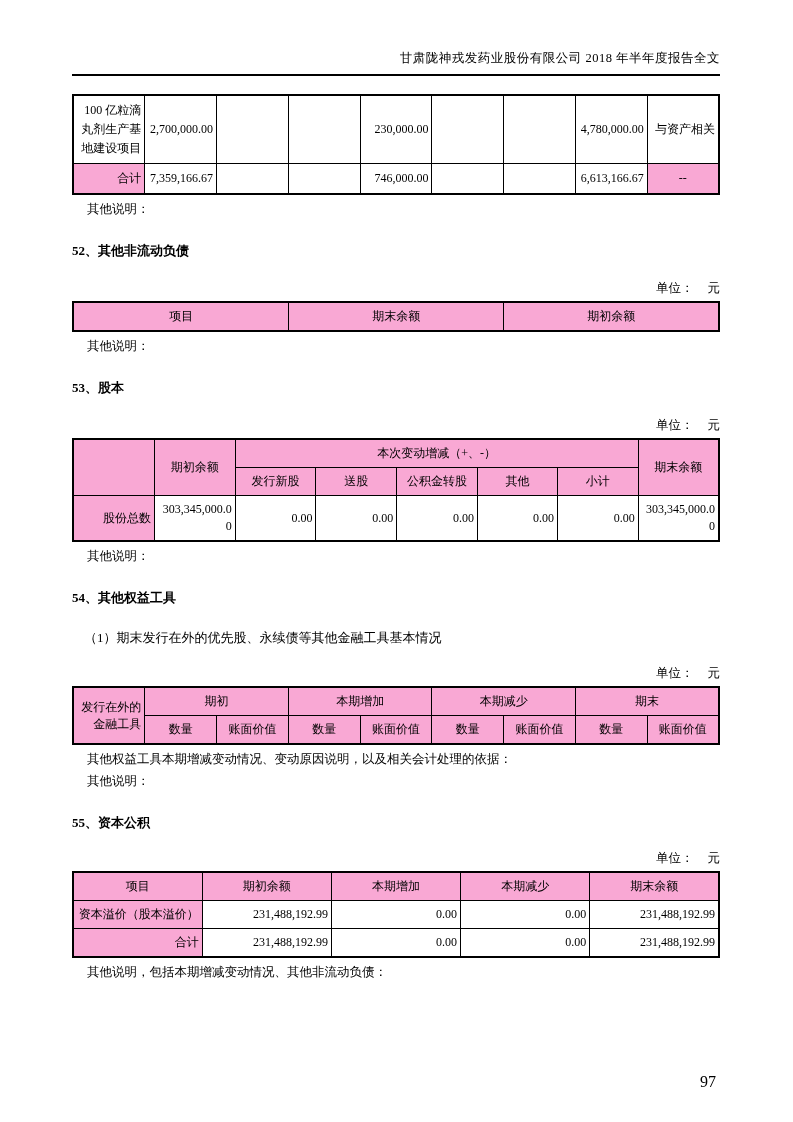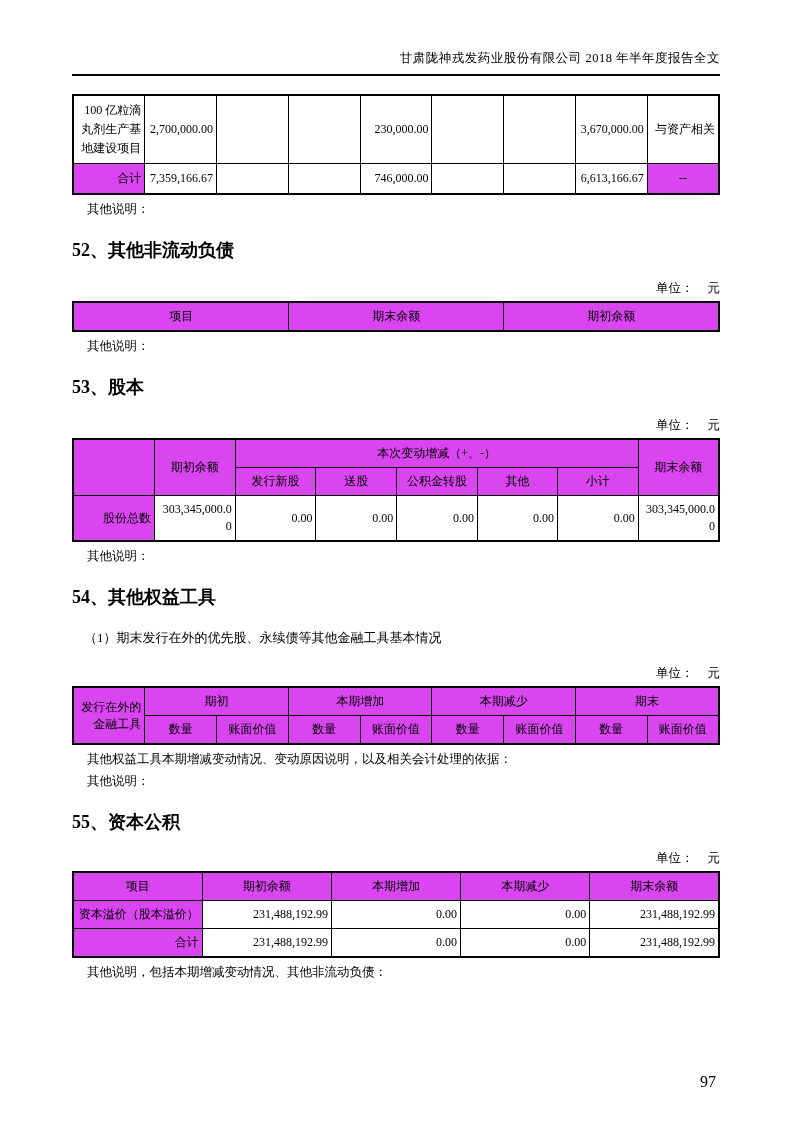--- a/index.html
+++ b/index.html
@@ -31,33 +31,33 @@
   }
   td {
     border: 1px solid #000;
     padding: 5px 3px;
     font-size: 12px;
     line-height: 17px;
     vertical-align: middle;
     overflow: hidden;
     word-break: break-all;
   }
-  .gray { background: #d946ef; }
+  .gray { background: #f9a8d4; }
   .c { text-align: center; }
   .r { text-align: right; margin-left: 8px; }
   .l { text-align: right; }
   .tall td { line-height: 19px; }
   
   .note {
     font-size: 12.5px;
     margin: 6px 0 0 15px;
     line-height: 16px;
   }
   .sec-title {
-    font-size: 18px;
+    font-size: 13px;
     font-weight: bold;
     margin: 25px 0 0 0;
     line-height: 17px;
   }
   .sub-title {
     font-size: 13px;
     font-weight: normal;
     margin: 23px 0 0 0;
     padding-left: 12px;
     line-height: 17px;
@@ -100,21 +100,21 @@
       </colgroup>
       <tbody>
           <tr>
         <td class="l">100 亿粒滴丸剂生产基地建设项目</td>
         <td class="r">2,700,000.00</td>
         <td></td>
         <td></td>
         <td class="r">230,000.00</td>
         <td></td>
         <td></td>
-        <td class="r">3,670,000.00</td>
+        <td class="r">4,780,000.00</td>
         <td class="l">与资产相关</td>
       </tr>
       <tr>
         <td class="l gray">合计</td>
         <td class="r">7,359,166.67</td>
         <td></td>
         <td></td>
         <td class="r">746,000.00</td>
         <td></td>
         <td></td>

